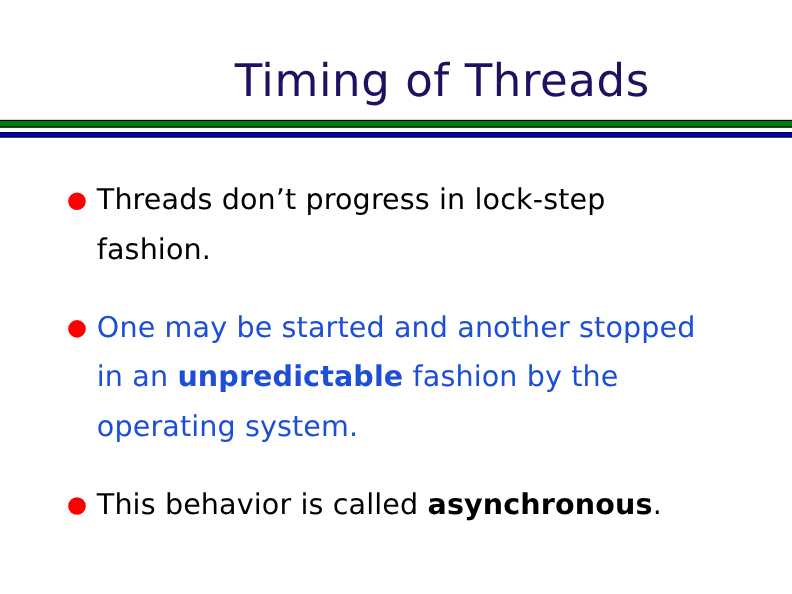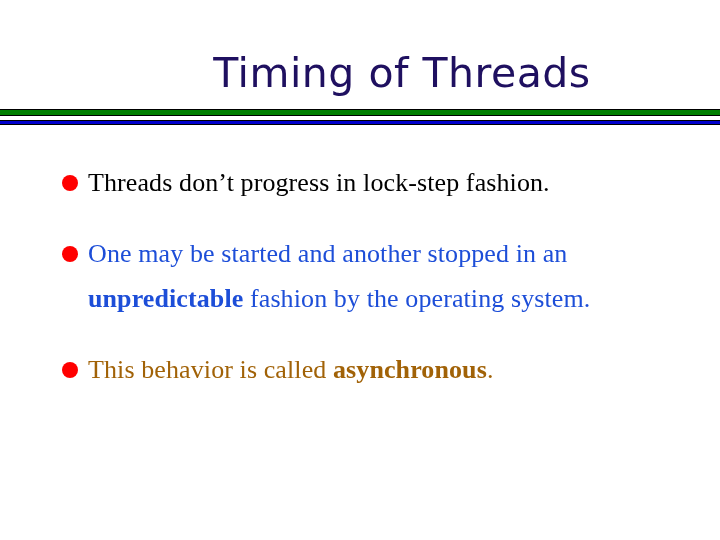--- a/index.html
+++ b/index.html
@@ -85,21 +85,20 @@
     position: absolute;
     left: 0;
     top: 15px;
     width: 16px;
     height: 16px;
     border-radius: 50%;
     background: #ff0000;
   }
   .bullet-text {
     display: block;
-    font-family: Liberation Serif, serif;
   }
   .bullet-text b {
     font-weight: 700;
   }
 </style>
 </head>
 <body style="background: rgb(255, 255, 255);">
 
 <div class="slide" style="background: rgb(255, 255, 255);">
 
@@ -110,19 +109,19 @@
 
   <div class="body">
     <div class="bullet-item" style="color: rgb(0, 0, 0);">
       <span class="bullet-dot" style="background: rgb(255, 0, 0);"></span>
       <span class="bullet-text"><span>Threads don’t progress in lock-step fashion.</span></span>
     </div>
     <div class="bullet-item" style="color: #1d4ed8;">
       <span class="bullet-dot" style="background: rgb(255, 0, 0);"></span>
       <span class="bullet-text"><span>One may be started and another stopped in an </span><b>unpredictable</b><span> fashion by the operating system.</span></span>
     </div>
-    <div class="bullet-item" style="color: #a16207;">
+    <div class="bullet-item" style="color: #000000;">
       <span class="bullet-dot" style="background: rgb(255, 0, 0);"></span>
       <span class="bullet-text"><span>This behavior is called </span><b>asynchronous</b><span>.</span></span>
     </div>
   </div>
 
 </div>
 
 </body></html>

